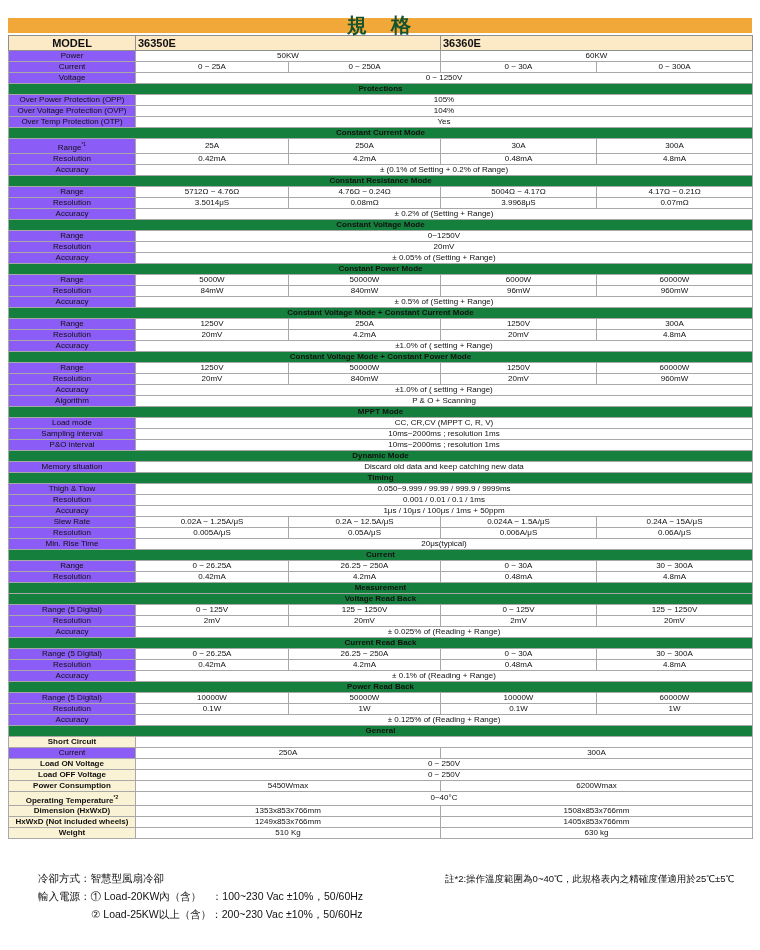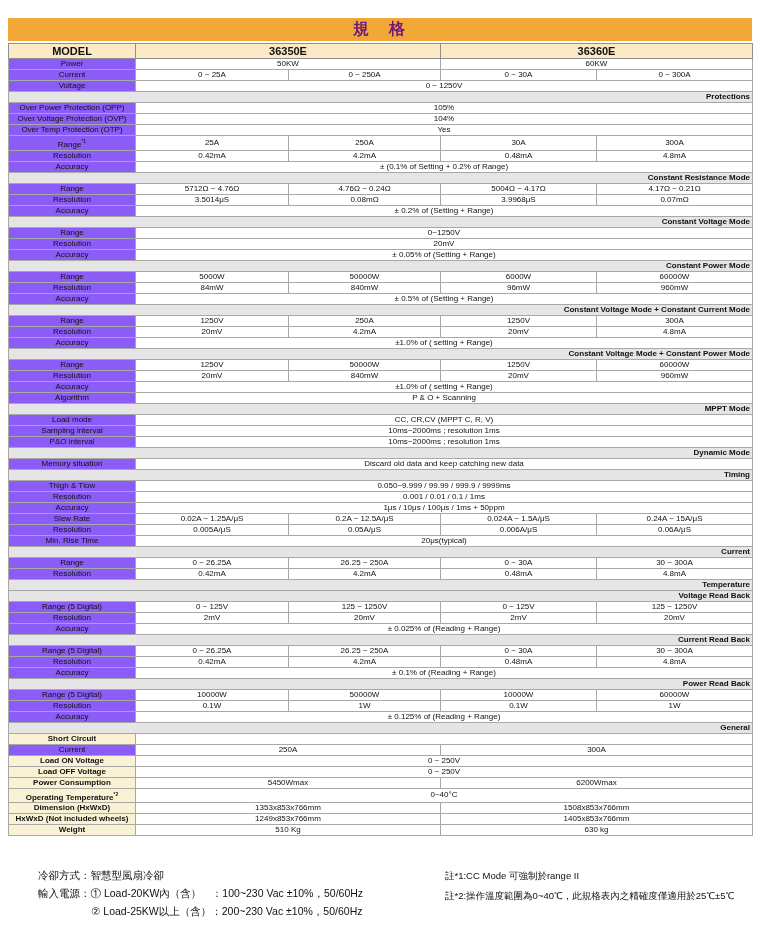--- a/index.html
+++ b/index.html
@@ -6,24 +6,24 @@
   body {
     width:760px; height:950px;
     background:#ffffff;
     font-family:"Liberation Sans", sans-serif;
     color:#111111;
     -webkit-font-smoothing:antialiased;
   }
   .sheet { padding:18px 8px 0 8px; }
 
   .banner {
-    width:744px; height:23px;
+    width:744px; height:15px;
     background:#F2A838;
     display:flex; align-items:center; justify-content:center;
-    font-size:16px; font-weight:bold; color:#701a75;
+    font-size:20px; font-weight:bold; color:#14532d;
     letter-spacing:2px;
     margin-bottom:2px;
   }
 
   table.spec {
     width:744px;
     border-collapse:collapse;
     table-layout:fixed;
   }
   table.spec td {
@@ -33,33 +33,33 @@
     line-height:10px;
     padding:0 2px;
     overflow:hidden;
     white-space:nowrap;
   }
   td.val { text-align:center; background:#ffffff; }
   td.lbl { text-align:center; padding-left:4px; }
   .lbl-gray { background:#8b5cf6; }
   .lbl-tan  { background:#FAF2D4; font-weight:bold; }
   td.section {
-    background:#e5e5e5;
+    background:#15803d;
     font-weight:bold;
-    text-align:right;
+    text-align:center;
     padding-left:4px;
   }
   tr.model-row td {
     background:#FCE9C6;
     font-weight:bold;
     font-size:11px;
     height:14px; line-height:14px;
     border-color:#8f8f8f;
   }
-  tr.model-row td.model-name { text-align:center; }
+  tr.model-row td.model-name { }
   td .suplbl { font-size:5px; vertical-align:super; }
   td.small-lbl { font-size:6.8px; }
 
   .footer {
     display:flex;
     margin-top:30px;
     padding-left:30px;
     align-items:flex-start;
   }
   .f-left {
@@ -123,20 +123,23 @@
         </tr>
         <tr>
           <td class="lbl lbl-gray small-lbl">Over Voltage Protection (OVP)</td>
           <td colspan="4" class="val">104%</td>
         </tr>
         <tr>
           <td class="lbl lbl-gray small-lbl">Over Temp Protection (OTP)</td>
           <td colspan="4" class="val">Yes</td>
         </tr>
         <tr>
+          <td colspan="5" class="section">Constant Current Mode</td>
+        </tr>
+        <tr>
           <td class="lbl lbl-gray">Range<span class="suplbl">*1</span></td>
           <td colspan="1" class="val">25A</td>
           <td colspan="1" class="val">250A</td>
           <td colspan="1" class="val">30A</td>
           <td colspan="1" class="val">300A</td>
         </tr>
         <tr>
           <td class="lbl lbl-gray">Resolution</td>
           <td colspan="1" class="val">0.42mA</td>
           <td colspan="1" class="val">4.2mA</td>
@@ -316,21 +319,21 @@
           <td colspan="1" class="val">30 ~ 300A</td>
         </tr>
         <tr>
           <td class="lbl lbl-gray">Resolution</td>
           <td colspan="1" class="val">0.42mA</td>
           <td colspan="1" class="val">4.2mA</td>
           <td colspan="1" class="val">0.48mA</td>
           <td colspan="1" class="val">4.8mA</td>
         </tr>
         <tr>
-          <td colspan="5" class="section">Temperature</td>
+          <td colspan="5" class="section">Measurement</td>
         </tr>
         <tr>
           <td colspan="5" class="section">Voltage Read Back</td>
         </tr>
         <tr>
           <td class="lbl lbl-gray">Range (5 Digital)</td>
           <td colspan="1" class="val">0 ~ 125V</td>
           <td colspan="1" class="val">125 ~ 1250V</td>
           <td colspan="1" class="val">0 ~ 125V</td>
           <td colspan="1" class="val">125 ~ 1250V</td>
@@ -435,18 +438,17 @@
       </tbody>
   </table>
 
   <div class="footer">
     <div class="f-left">
       <div>冷卻方式：智慧型風扇冷卻</div>
       <div>輸入電源：① Load-20KW內（含）　：100~230 Vac ±10%，50/60Hz</div>
       <div class="indent">② Load-25KW以上（含）：200~230 Vac ±10%，50/60Hz</div>
     </div>
     <div class="f-right">
-      <div>註*1:CC Mode 可強制於range II</div>
       <div>註*2:操作溫度範圍為0~40℃，此規格表內之精確度僅適用於25℃±5℃</div>
     </div>
   </div>
 
 </div>
 
 </body></html>

